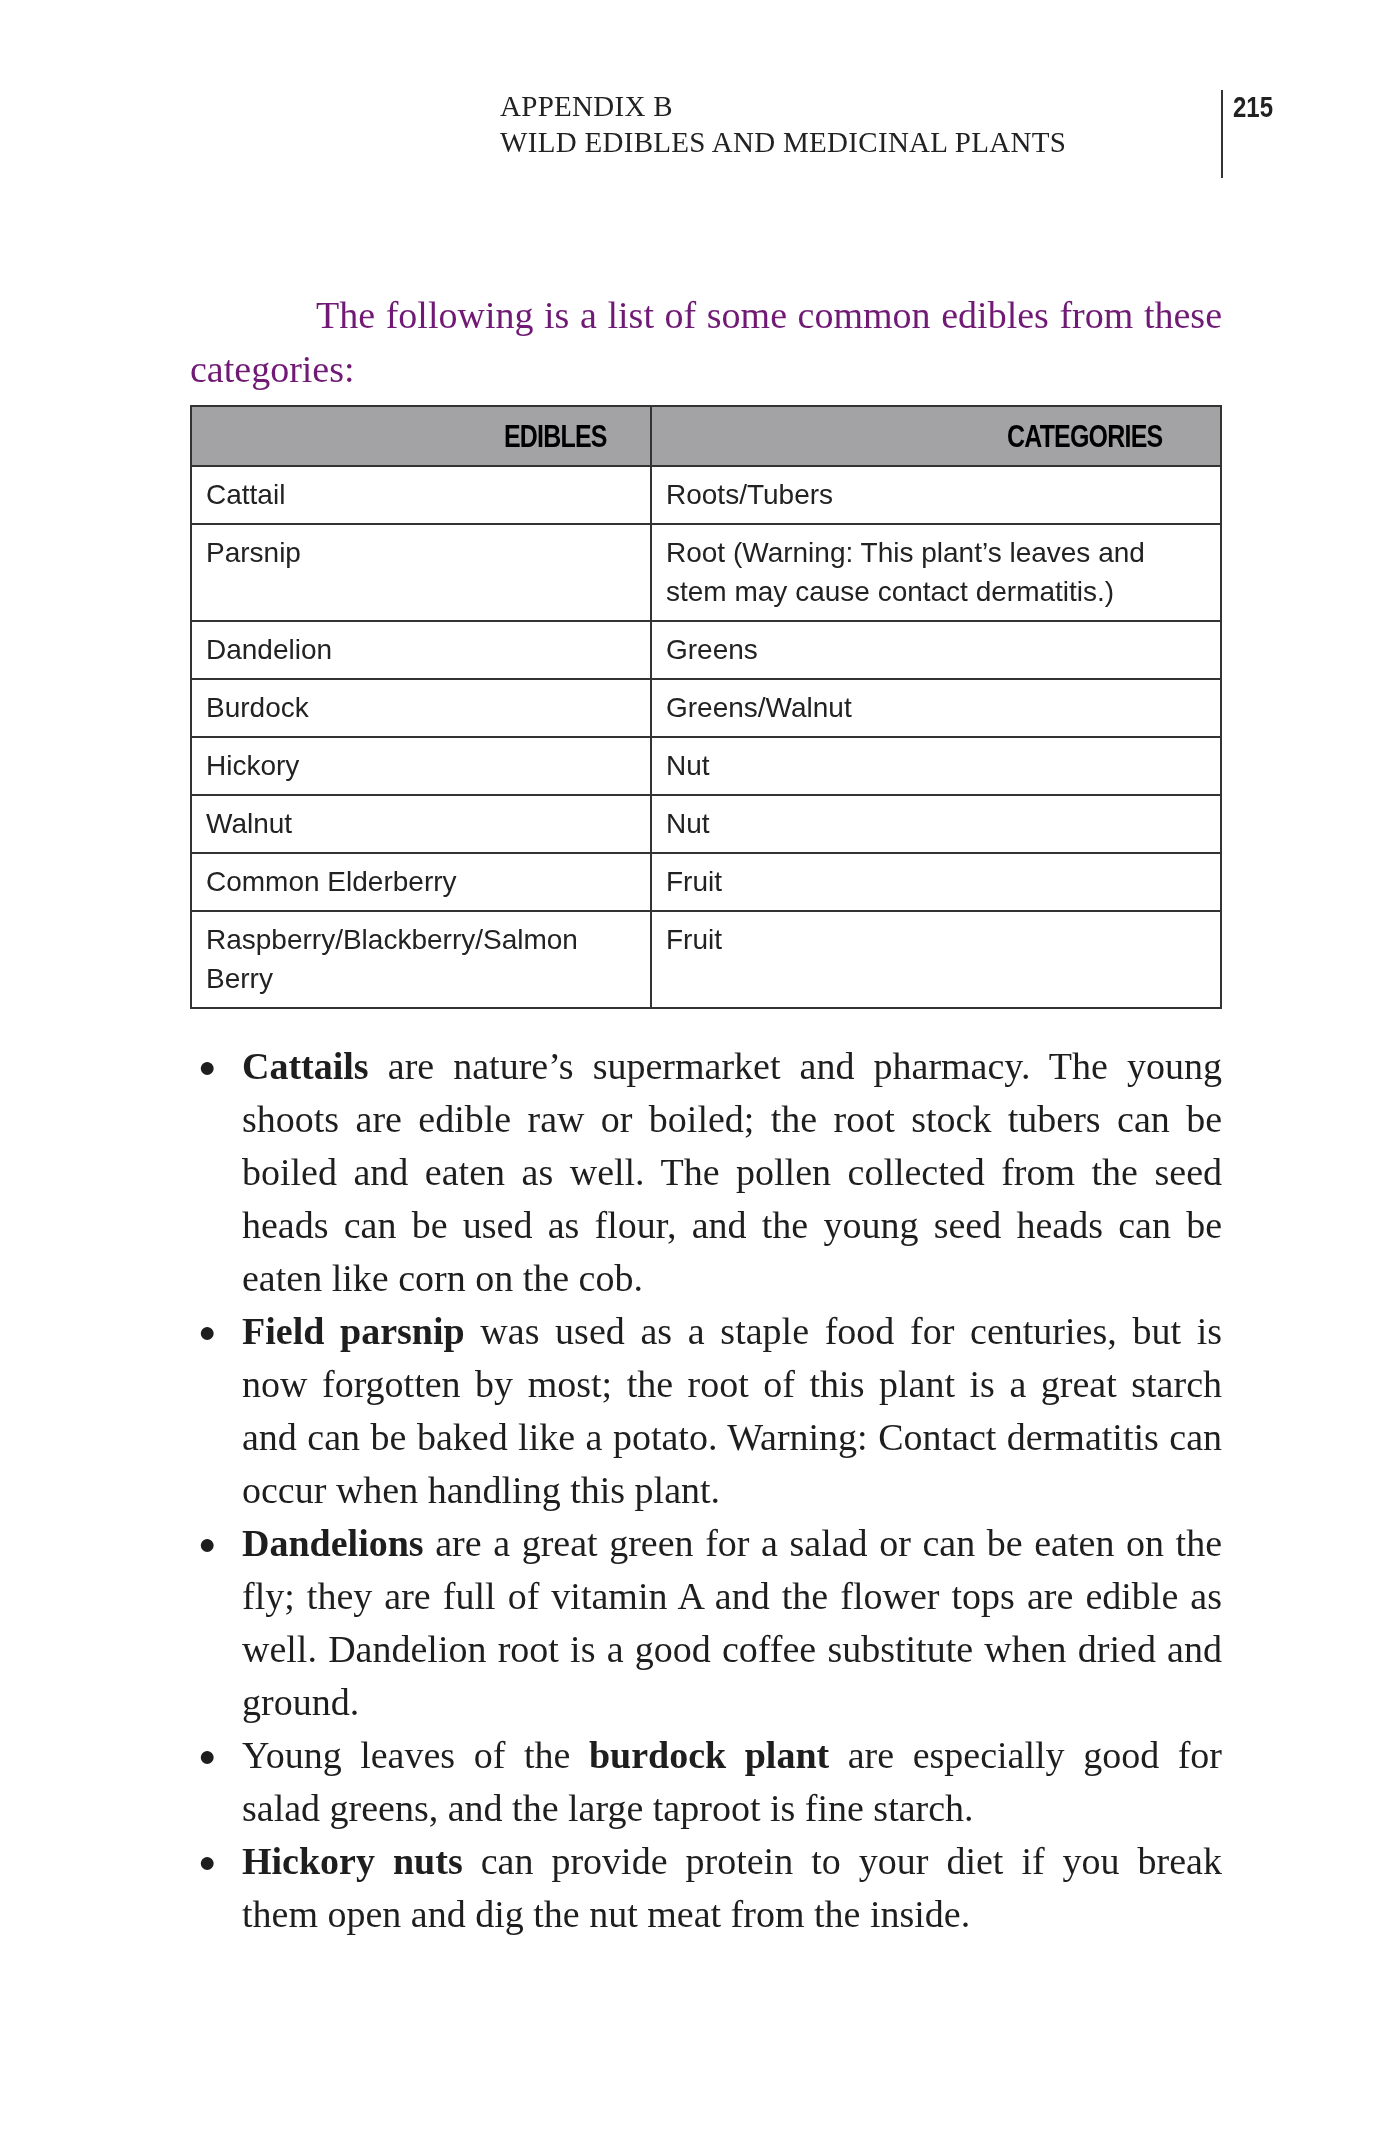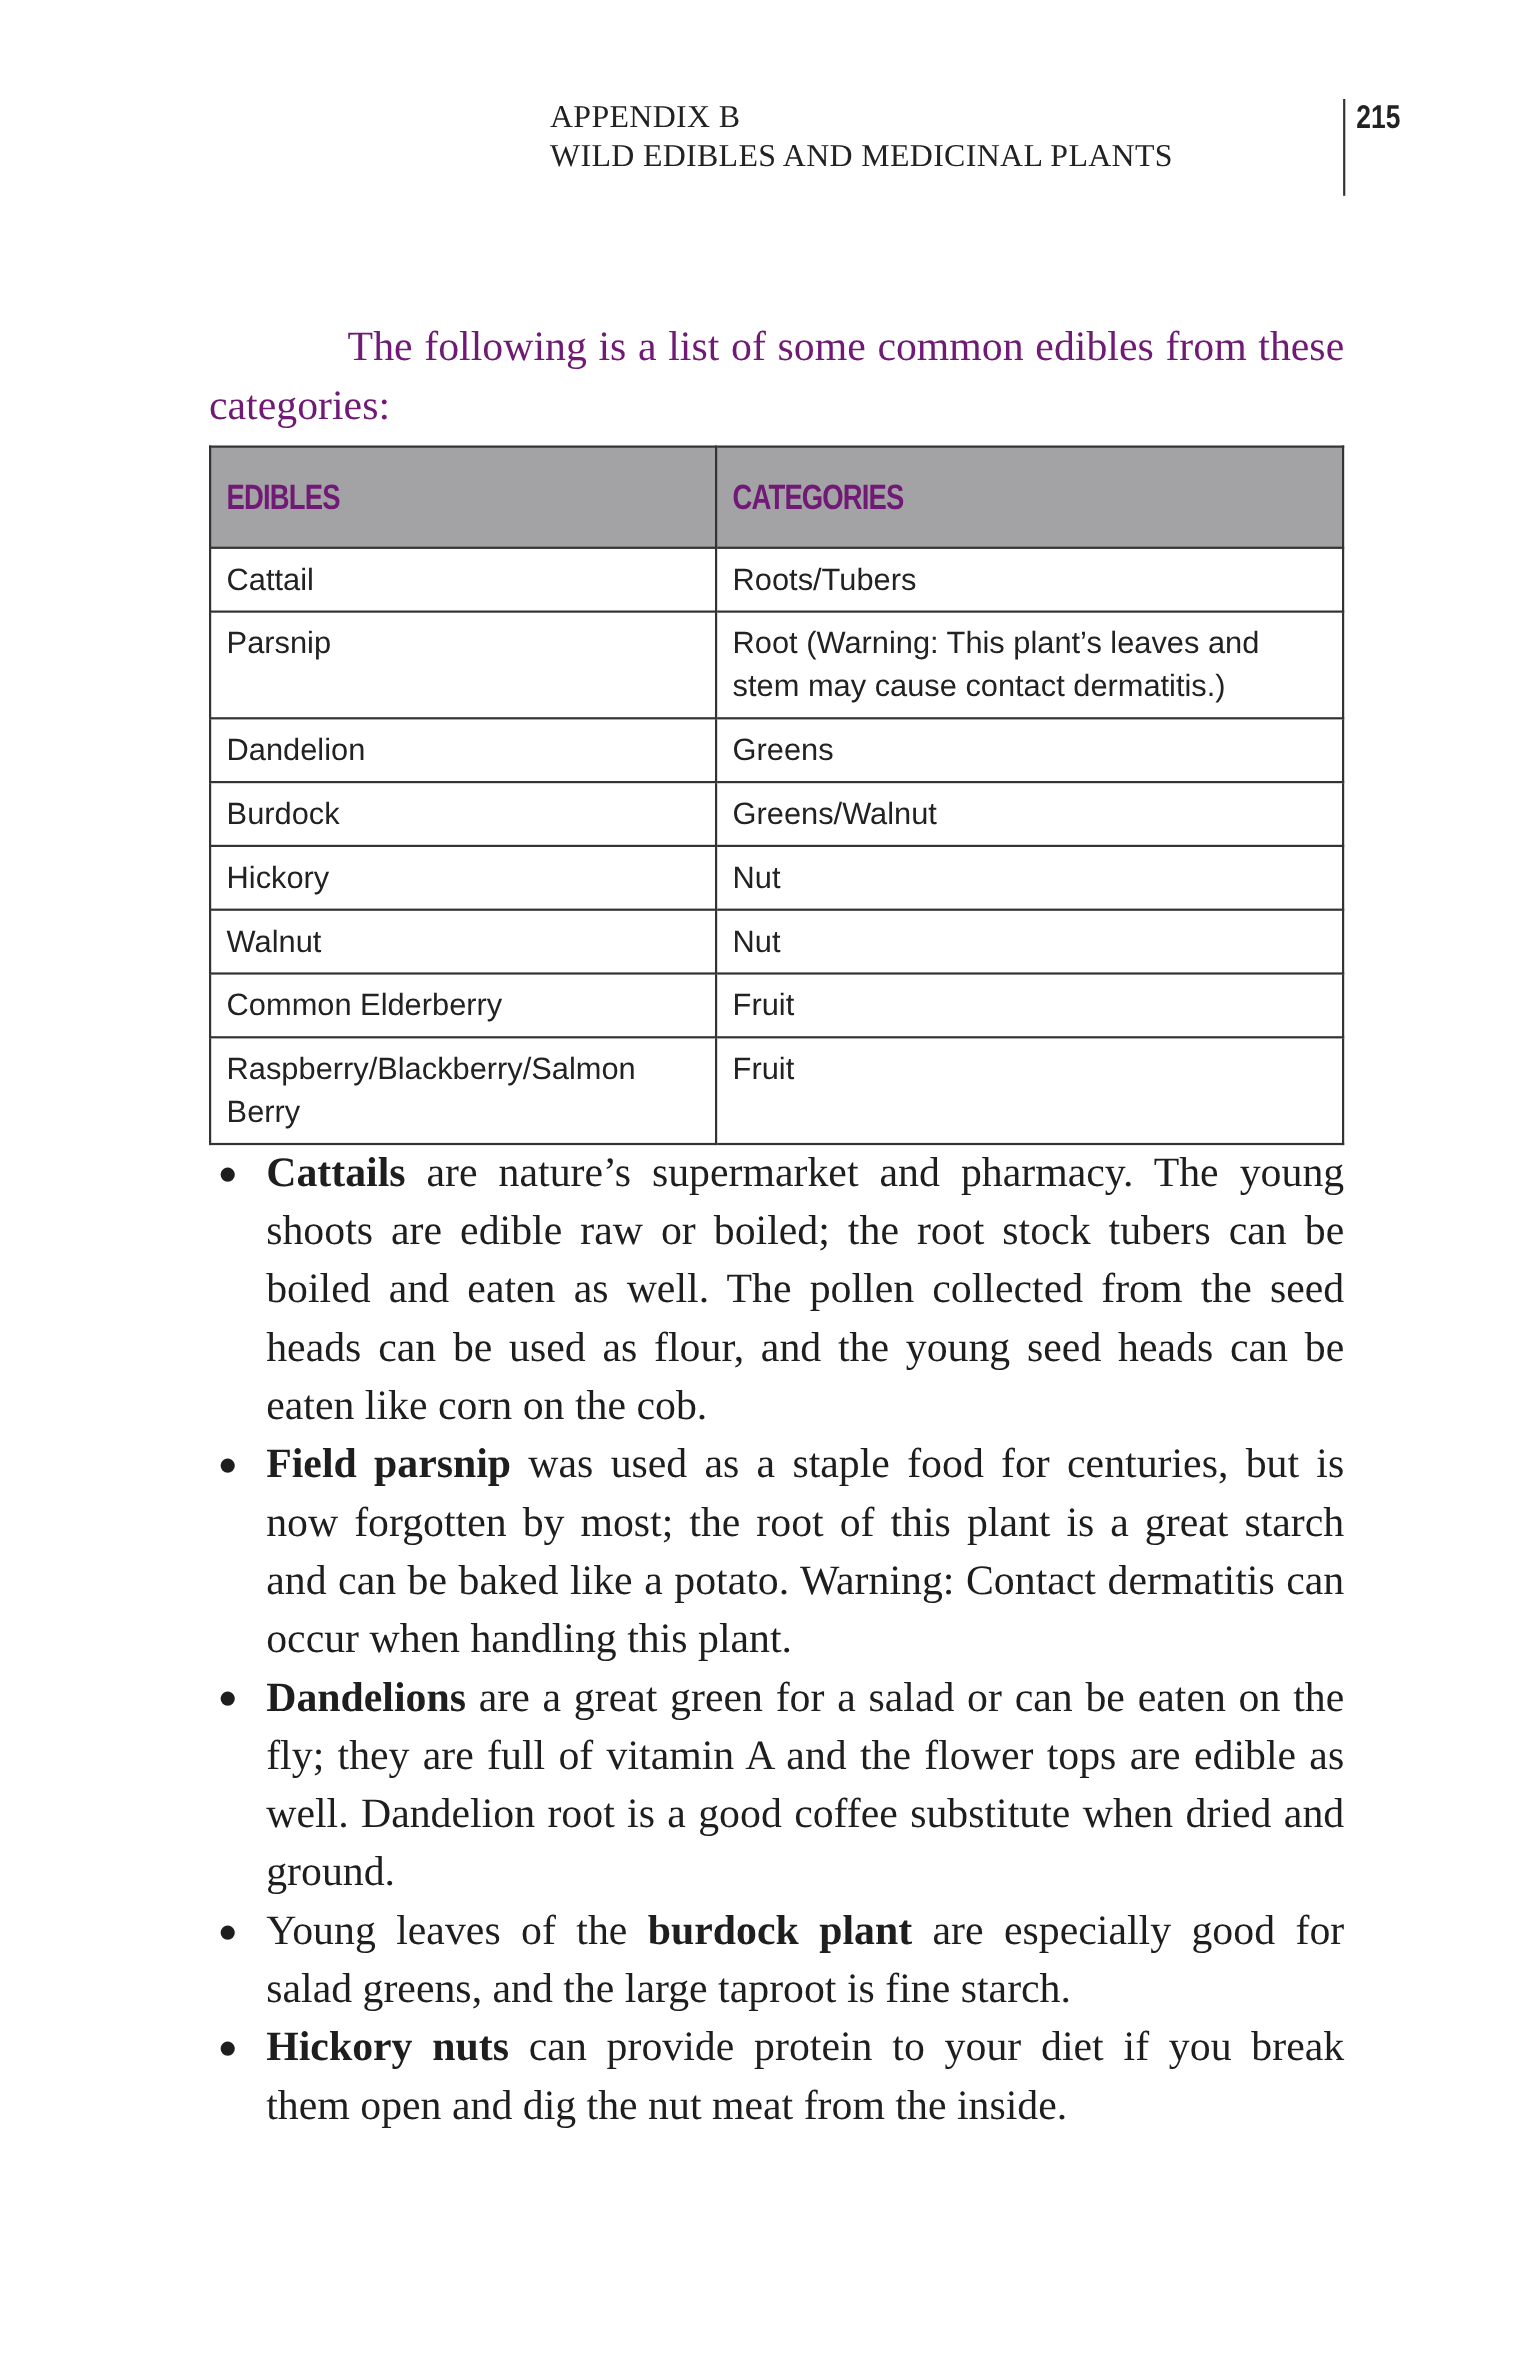--- a/index.html
+++ b/index.html
@@ -4,21 +4,21 @@
 <style>
   html, body { margin: 0; padding: 0; background: #ffffff; }
   body { width: 1400px; height: 2147px; position: relative; overflow: hidden; color: #1e1e1e; }
   .rh-block { position: absolute; left: 500px; width: 706px; top: 88px; text-align: left; font-family: "Liberation Serif", serif; font-size: 29px; line-height: 36px; color: #222; letter-spacing: 0.3px; }
   .rh-divider { position: absolute; left: 1221px; top: 90px; width: 2px; height: 88px; background: #333; }
   .page-num { position: absolute; left: 1233px; top: 90px; font-family: "Liberation Sans", sans-serif; font-weight: bold; font-size: 30px; color: #222; transform: scaleX(0.8); transform-origin: left top; }
 
   .intro { position: absolute; left: 190px; top: 250px; width: 1032px; font-family: "Liberation Serif", serif; font-size: 38px; line-height: 54px; text-align: justify; text-indent: 126px; color: #701a75; }
 
   table.edibles { position: absolute; left: 190px; top: 405px; width: 1032px; border-collapse: collapse; font-family: "Liberation Sans", sans-serif; font-size: 28px; color: #222; }
-  table.edibles th { background: #a3a3a6; color: #701a75; text-align: left; font-weight: bold; font-size: 32px; height: 58px; padding: 16px 14px; border: 2px solid #333; letter-spacing: -1px; transform-origin: left; }
+  table.edibles th { background: #a3a3a6; color: #000000; text-align: right; font-weight: bold; font-size: 32px; height: 58px; padding: 0 14px; border: 2px solid #333; letter-spacing: -1px; transform-origin: left; }
   table.edibles th span { display: inline-block; transform: scaleX(0.78); transform-origin: left center; }
   table.edibles td { border: 2px solid #333; padding: 8px 14px 9px 14px; vertical-align: top; line-height: 39px; }
   table.edibles td.c1 { width: 430px; }
 
   ul.notes { position: absolute; left: 190px; top: 1040px; width: 1032px; margin: 0; padding: 0; list-style: none; font-family: "Liberation Serif", serif; font-size: 38px; line-height: 53px; color: #1e1e1e; }
   ul.notes li { position: relative; padding-left: 52px; text-align: justify; }
   ul.notes li .bullet { position: absolute; left: 8px; top: 0; font-size: 30px; }
   ul.notes b { font-weight: bold; margin-top: 48px; }
 </style>
 </head>

